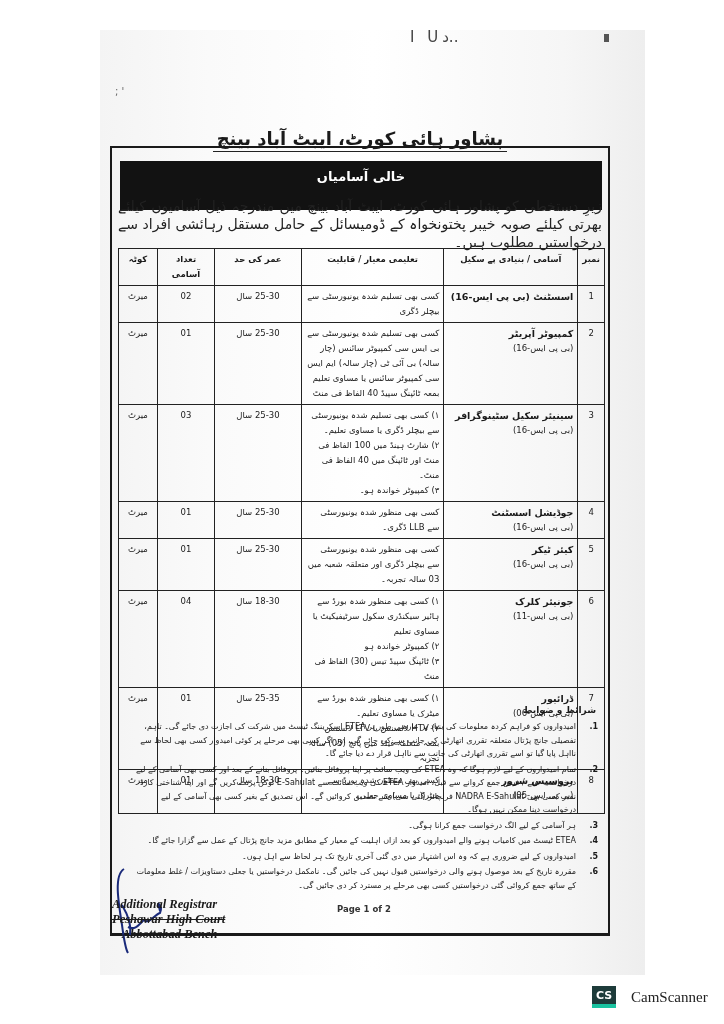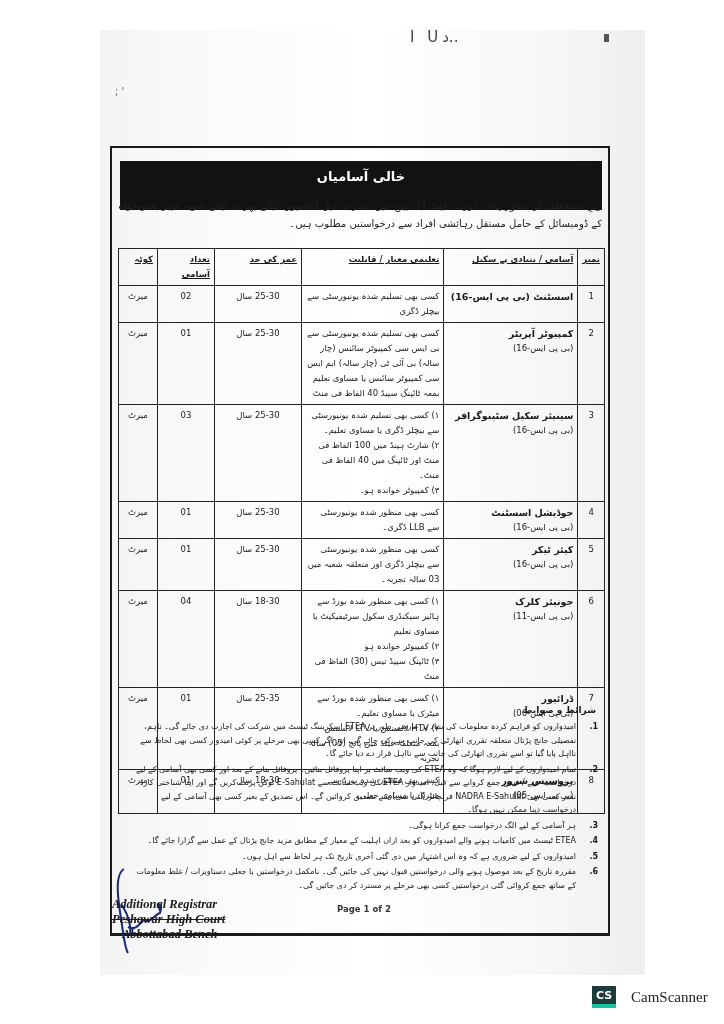--- a/index.html
+++ b/index.html
@@ -5,24 +5,24 @@
   html, body { margin:0; padding:0; }
   body { width:724px; height:1024px; background:#ffffff; position:relative; overflow:hidden; font-family:"DejaVu Sans", sans-serif; color:#1a1a1a; }
   .scan-bg { position:absolute; left:100px; top:30px; width:545px; height:945px; background:linear-gradient(90deg,#f4f4f4 0%,#fafafa 20%,#ffffff 50%,#f6f6f6 85%,#eeeeee 100%); }
   .top-scribble { position:absolute; top:28px; left:410px; font-size:15px; color:#444; letter-spacing:4px; }
   .top-mark { position:absolute; top:34px; left:604px; width:5px; height:8px; background:#555; }
   .left-dots { position:absolute; top:86px; left:115px; font-size:10px; color:#666; }
   .frame { position:absolute; left:110px; top:146px; width:500px; height:790px; border:2.5px solid #1a1a1a; border-bottom-width:3px; box-sizing:border-box; }
   .title { position:absolute; left:0; right:0; top:-20px; text-align:center; }
   .title span { display:inline-block; font-size:18px; font-weight:bold; border-bottom:1.5px solid #222; padding:0 4px 2px; direction:rtl; }
   .banner { position:absolute; left:8px; right:6px; top:13px; height:49px; background:#121212; color:#fff; text-align:center; line-height:31px; font-size:13px; font-weight:bold; direction:rtl; }
-  .intro { position:absolute; left:6px; right:6px; top:49px; font-size:10px; line-height:18px; direction:rtl; text-align:justify; color:#222; }
+  .intro { position:absolute; left:6px; right:6px; top:49px; font-size:14px; line-height:18px; direction:rtl; text-align:justify; color:#222; }
   table.posts { position:absolute; left:6px; top:100px; width:487px; border-collapse:collapse; direction:rtl; font-size:8.5px; }
   table.posts th, table.posts td { border:1.3px solid #222; vertical-align:top; padding:3px 4px; line-height:15px; }
-  table.posts th { font-weight:bold; height:14px; text-align:right; font-size:8.5px;text-decoration:underline; }
+  table.posts th { font-weight:bold; height:14px; text-align:center; font-size:8.5px; }
   td.num { width:16px; text-align:center; }
   td.post { width:125px; text-align:right; }
   td.post .pname { font-weight:bold; font-size:9.5px; display:block; }
   td.post .scale { display:block; }
   td.qual { text-align:right; }
   td.age { width:78px; text-align:center; }
   td.count { width:48px; text-align:center; }
   td.quota { width:30px; text-align:center; }
   .terms-head { position:absolute; right:12px; top:557px; font-weight:bold; font-size:9px; direction:rtl; }
   .terms { position:absolute; left:16px; right:10px; top:572px; direction:rtl; font-size:8px; line-height:13.5px; }
@@ -40,20 +40,23 @@
 </style>
 </head>
 <body>
 
 <div class="scan-bg"></div>
 <div class="top-scribble">I Uد..</div>
 <div class="top-mark"></div>
 <div class="left-dots">; '</div>
 
 <div class="frame">
+  <div class="title">
+    <span>پشاور ہائی کورٹ، ایبٹ آباد بینچ</span>
+  </div>
   <div class="banner">خالی آسامیاں</div>
   <div class="intro">زیرِ دستخطی کو پشاور ہائی کورٹ، ایبٹ آباد بینچ میں مندرجہ ذیل آسامیوں کیلئے بھرتی کیلئے صوبہ خیبر پختونخواہ کے ڈومیسائل کے حامل مستقل رہائشی افراد سے درخواستیں مطلوب ہیں۔</div>
 
   <table class="posts">
     <thead>
       <tr>
         <th>نمبر</th>
         <th>آسامی / بنیادی پے سکیل</th>
         <th>تعلیمی معیار / قابلیت</th>
         <th>عمر کی حد</th>

